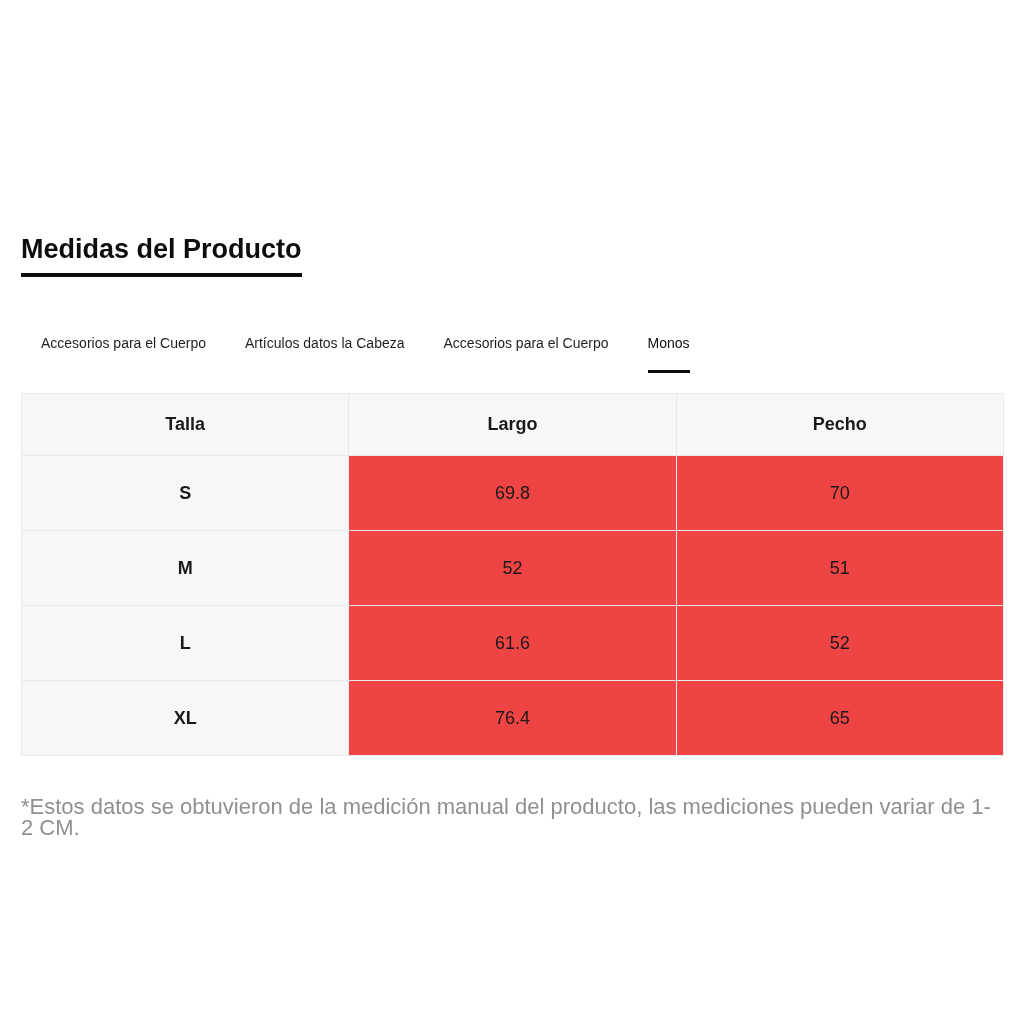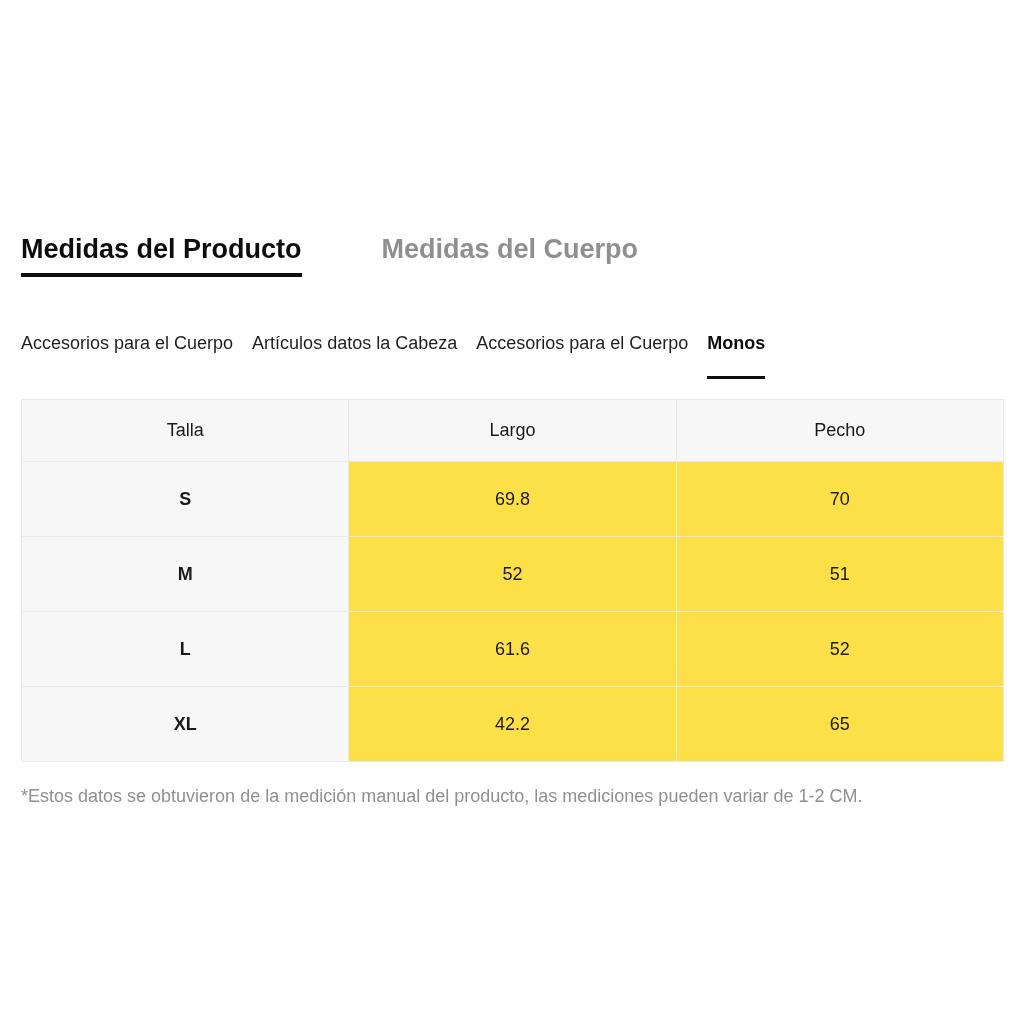--- a/index.html
+++ b/index.html
@@ -9,22 +9,22 @@
     background: #ffffff;
     font-family: "Liberation Sans", sans-serif;
   }
   .wrap {
     padding: 234px 21px 0 21px;
   }
 
   
   .main-tabs {
     display: flex;
-    gap: 80px;
-    align-items: flex-start;
+    gap: 60px;
+    align-items: flex-end;
   }
   .main-tab {
     font-size: 27px;
     font-weight: bold;
     line-height: 30px;
     color: #8f8f8f;
     cursor: pointer;
     white-space: nowrap;
   }
   .main-tab.active {
@@ -34,30 +34,31 @@
   }
 
   
   .cat-tabs {
     display: flex;
     gap: 19px;
     margin-top: 56px;
     align-items: flex-start;
   }
   .cat-tab {
-    font-size: 18px;
+    font-size: 14px;
     line-height: 21px;
     color: #1f1f1f;
     cursor: pointer;
     white-space: nowrap;
+    margin-left: 20px;
   }
   .cat-tab.active {
-    font-weight: bold;
+    font-weight: normal;
     color: #0d0d0d;
-    padding-bottom: 22px;
+    padding-bottom: 16px;
     border-bottom: 3px solid #0d0d0d;
   }
 
   
   table.size-table {
     margin-top: 20px;
     width: 983px;
     border-collapse: collapse;
     table-layout: fixed;
   }
@@ -65,48 +66,47 @@
   .size-table td {
     border: 1px solid #e9e9e9;
     text-align: center;
     vertical-align: middle;
     font-size: 18px;
     color: #1a1a1a;
   }
   .size-table th {
     height: 62px;
     background: #f7f7f7;
-    font-weight: normal;
+    font-weight: bold;
   }
   .size-table td {
     height: 75px;
-    background: #fde047;
+    background: #ef4444;
     font-weight: normal;
   }
   .size-table td.size-col {
     background: #f7f7f7;
     font-weight: bold;
   }
 
   
   .footnote {
-    margin-top: 24px;
-    font-size: 18px;
+    margin-top: 40px;
+    font-size: 22px;
     line-height: 21px;
     color: #909090;
   }
 </style>
 </head>
 <body>
 
 <div class="wrap">
 
   <div class="main-tabs">
     <div class="main-tab active">Medidas del Producto</div>
-    <div class="main-tab">Medidas del Cuerpo</div>
   </div>
 
   <div class="cat-tabs">
     <div class="cat-tab">Accesorios para el Cuerpo</div>
     <div class="cat-tab">Artículos datos la Cabeza</div>
     <div class="cat-tab">Accesorios para el Cuerpo</div>
     <div class="cat-tab active">Monos</div>
   </div>
 
   <table class="size-table">
@@ -128,21 +128,21 @@
         <td>52</td>
         <td>51</td>
       </tr>
       <tr>
         <td class="size-col">L</td>
         <td>61.6</td>
         <td>52</td>
       </tr>
       <tr>
         <td class="size-col">XL</td>
-        <td>42.2</td>
+        <td>76.4</td>
         <td>65</td>
       </tr>
     </tbody>
   </table>
 
   <div class="footnote">*Estos datos se obtuvieron de la medición manual del producto, las mediciones pueden variar de 1-2 CM.</div>
 
 </div>
 
 </body></html>

